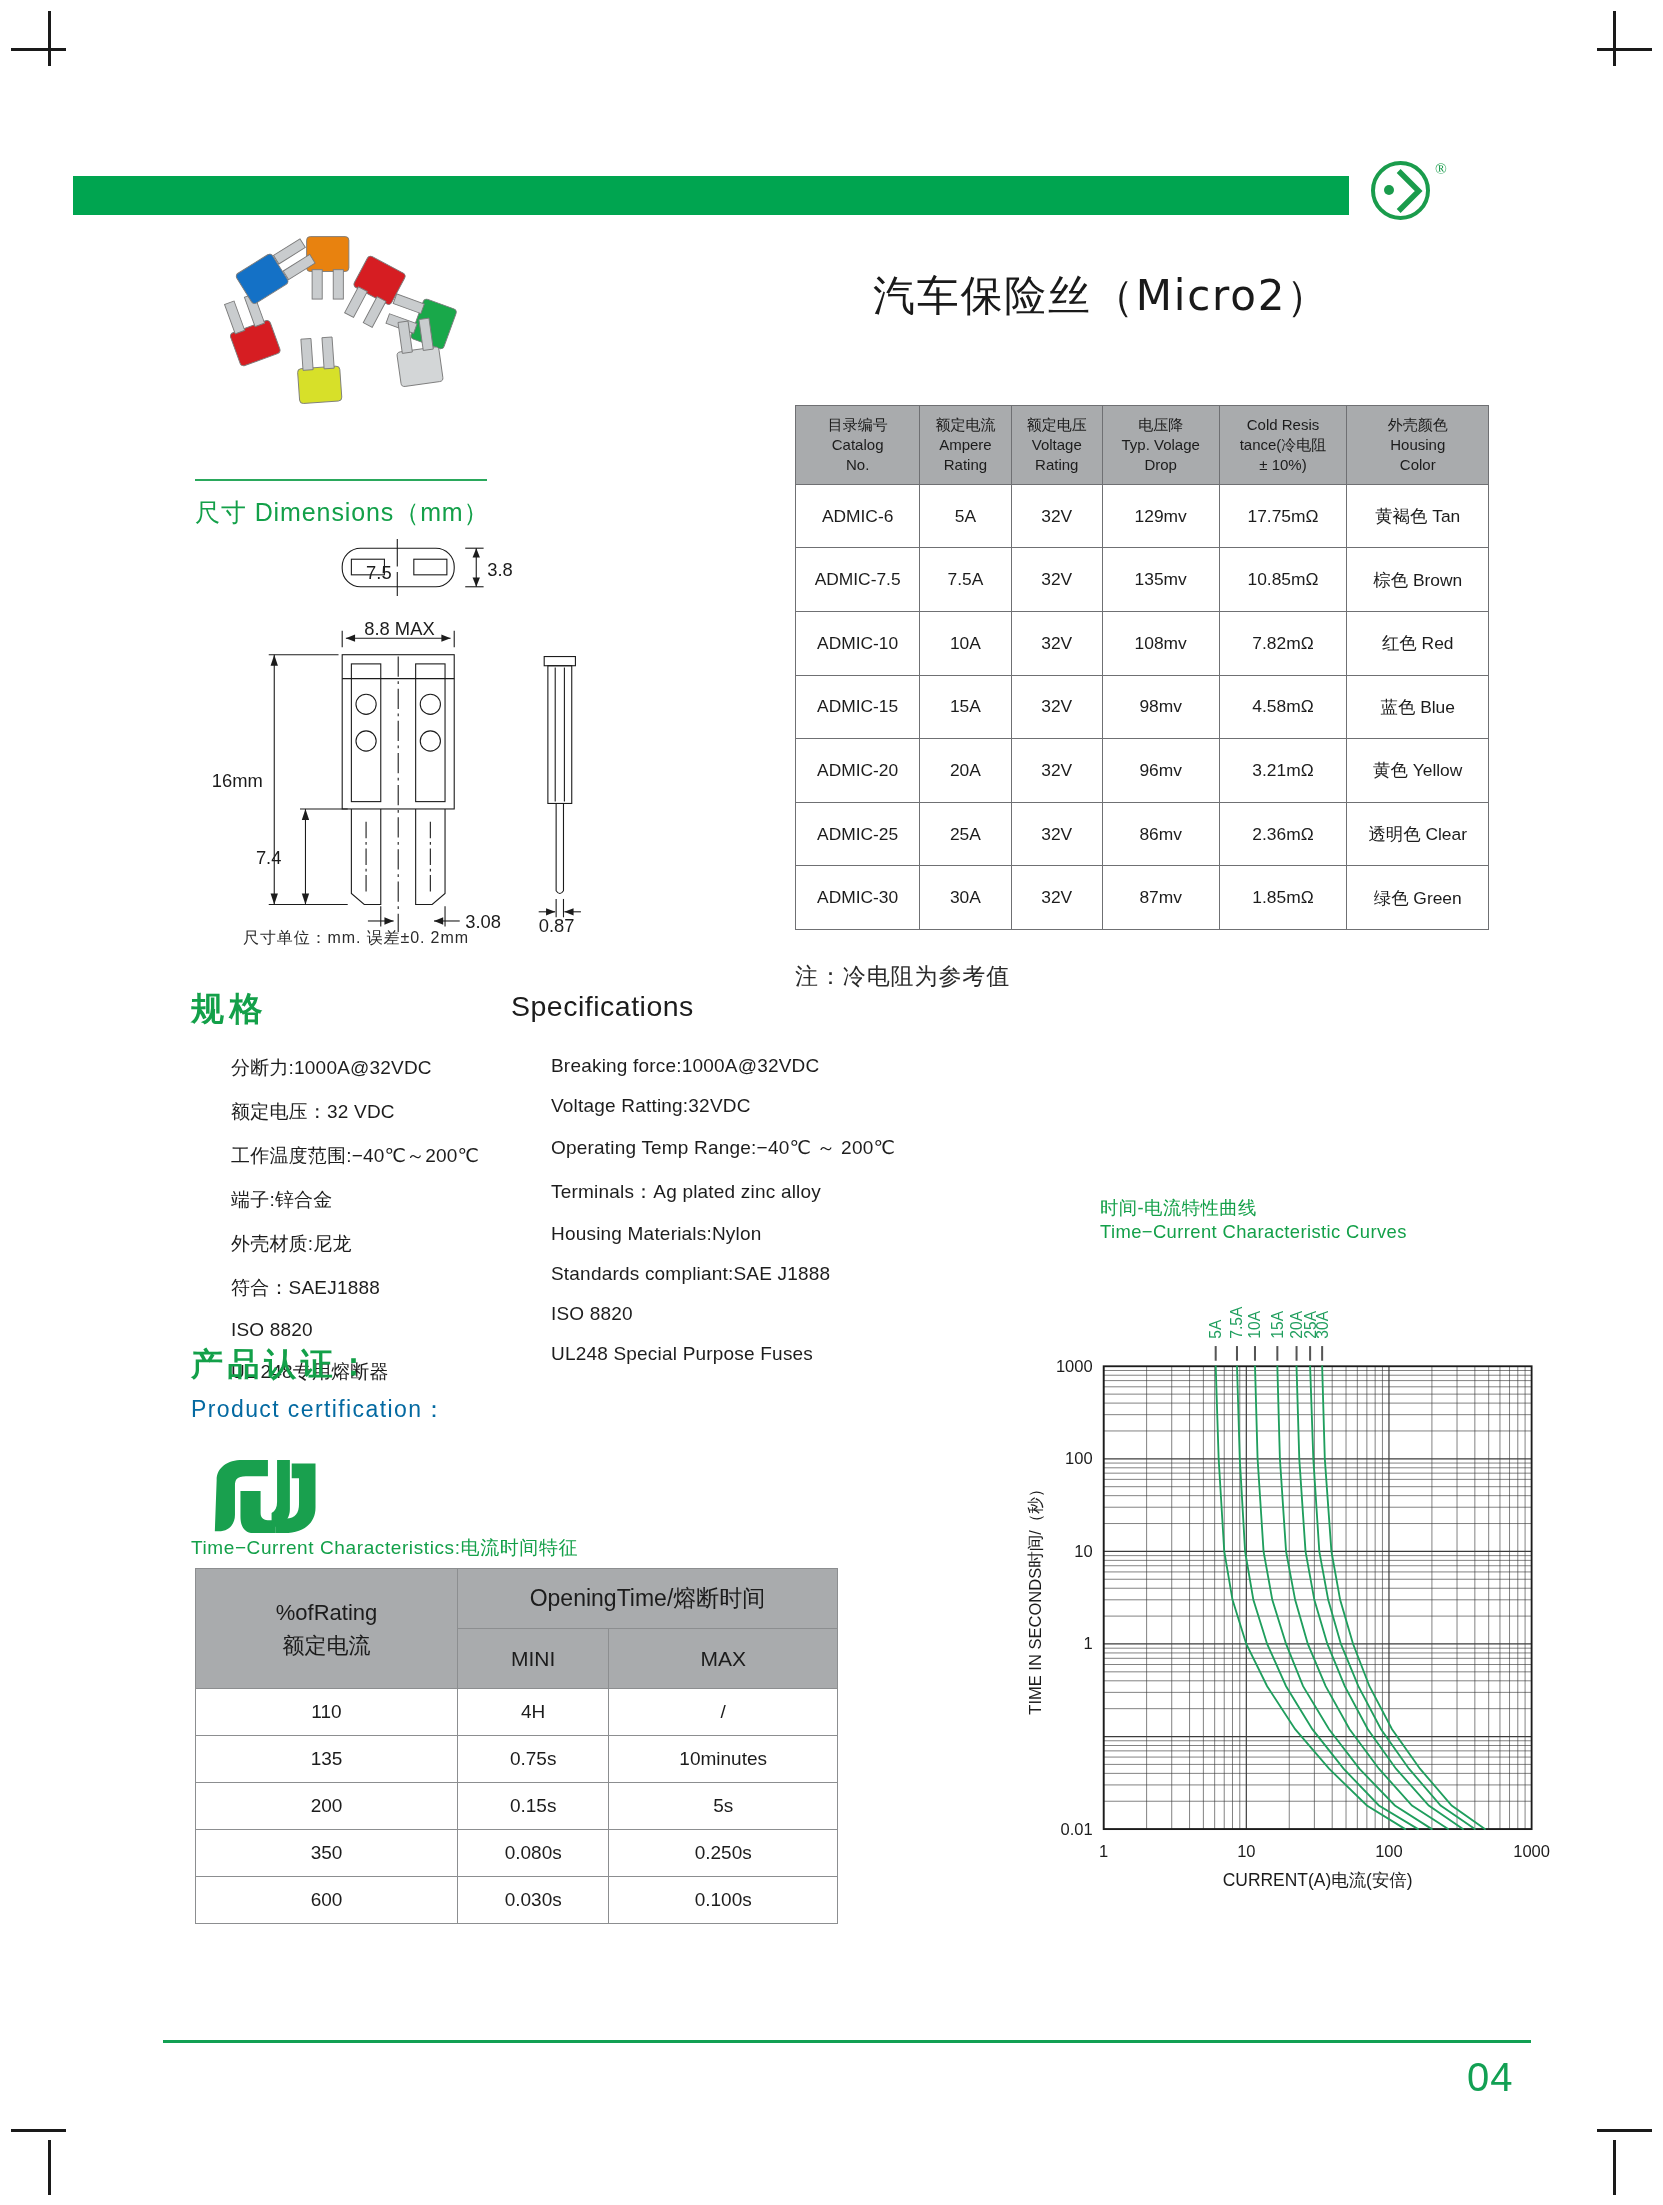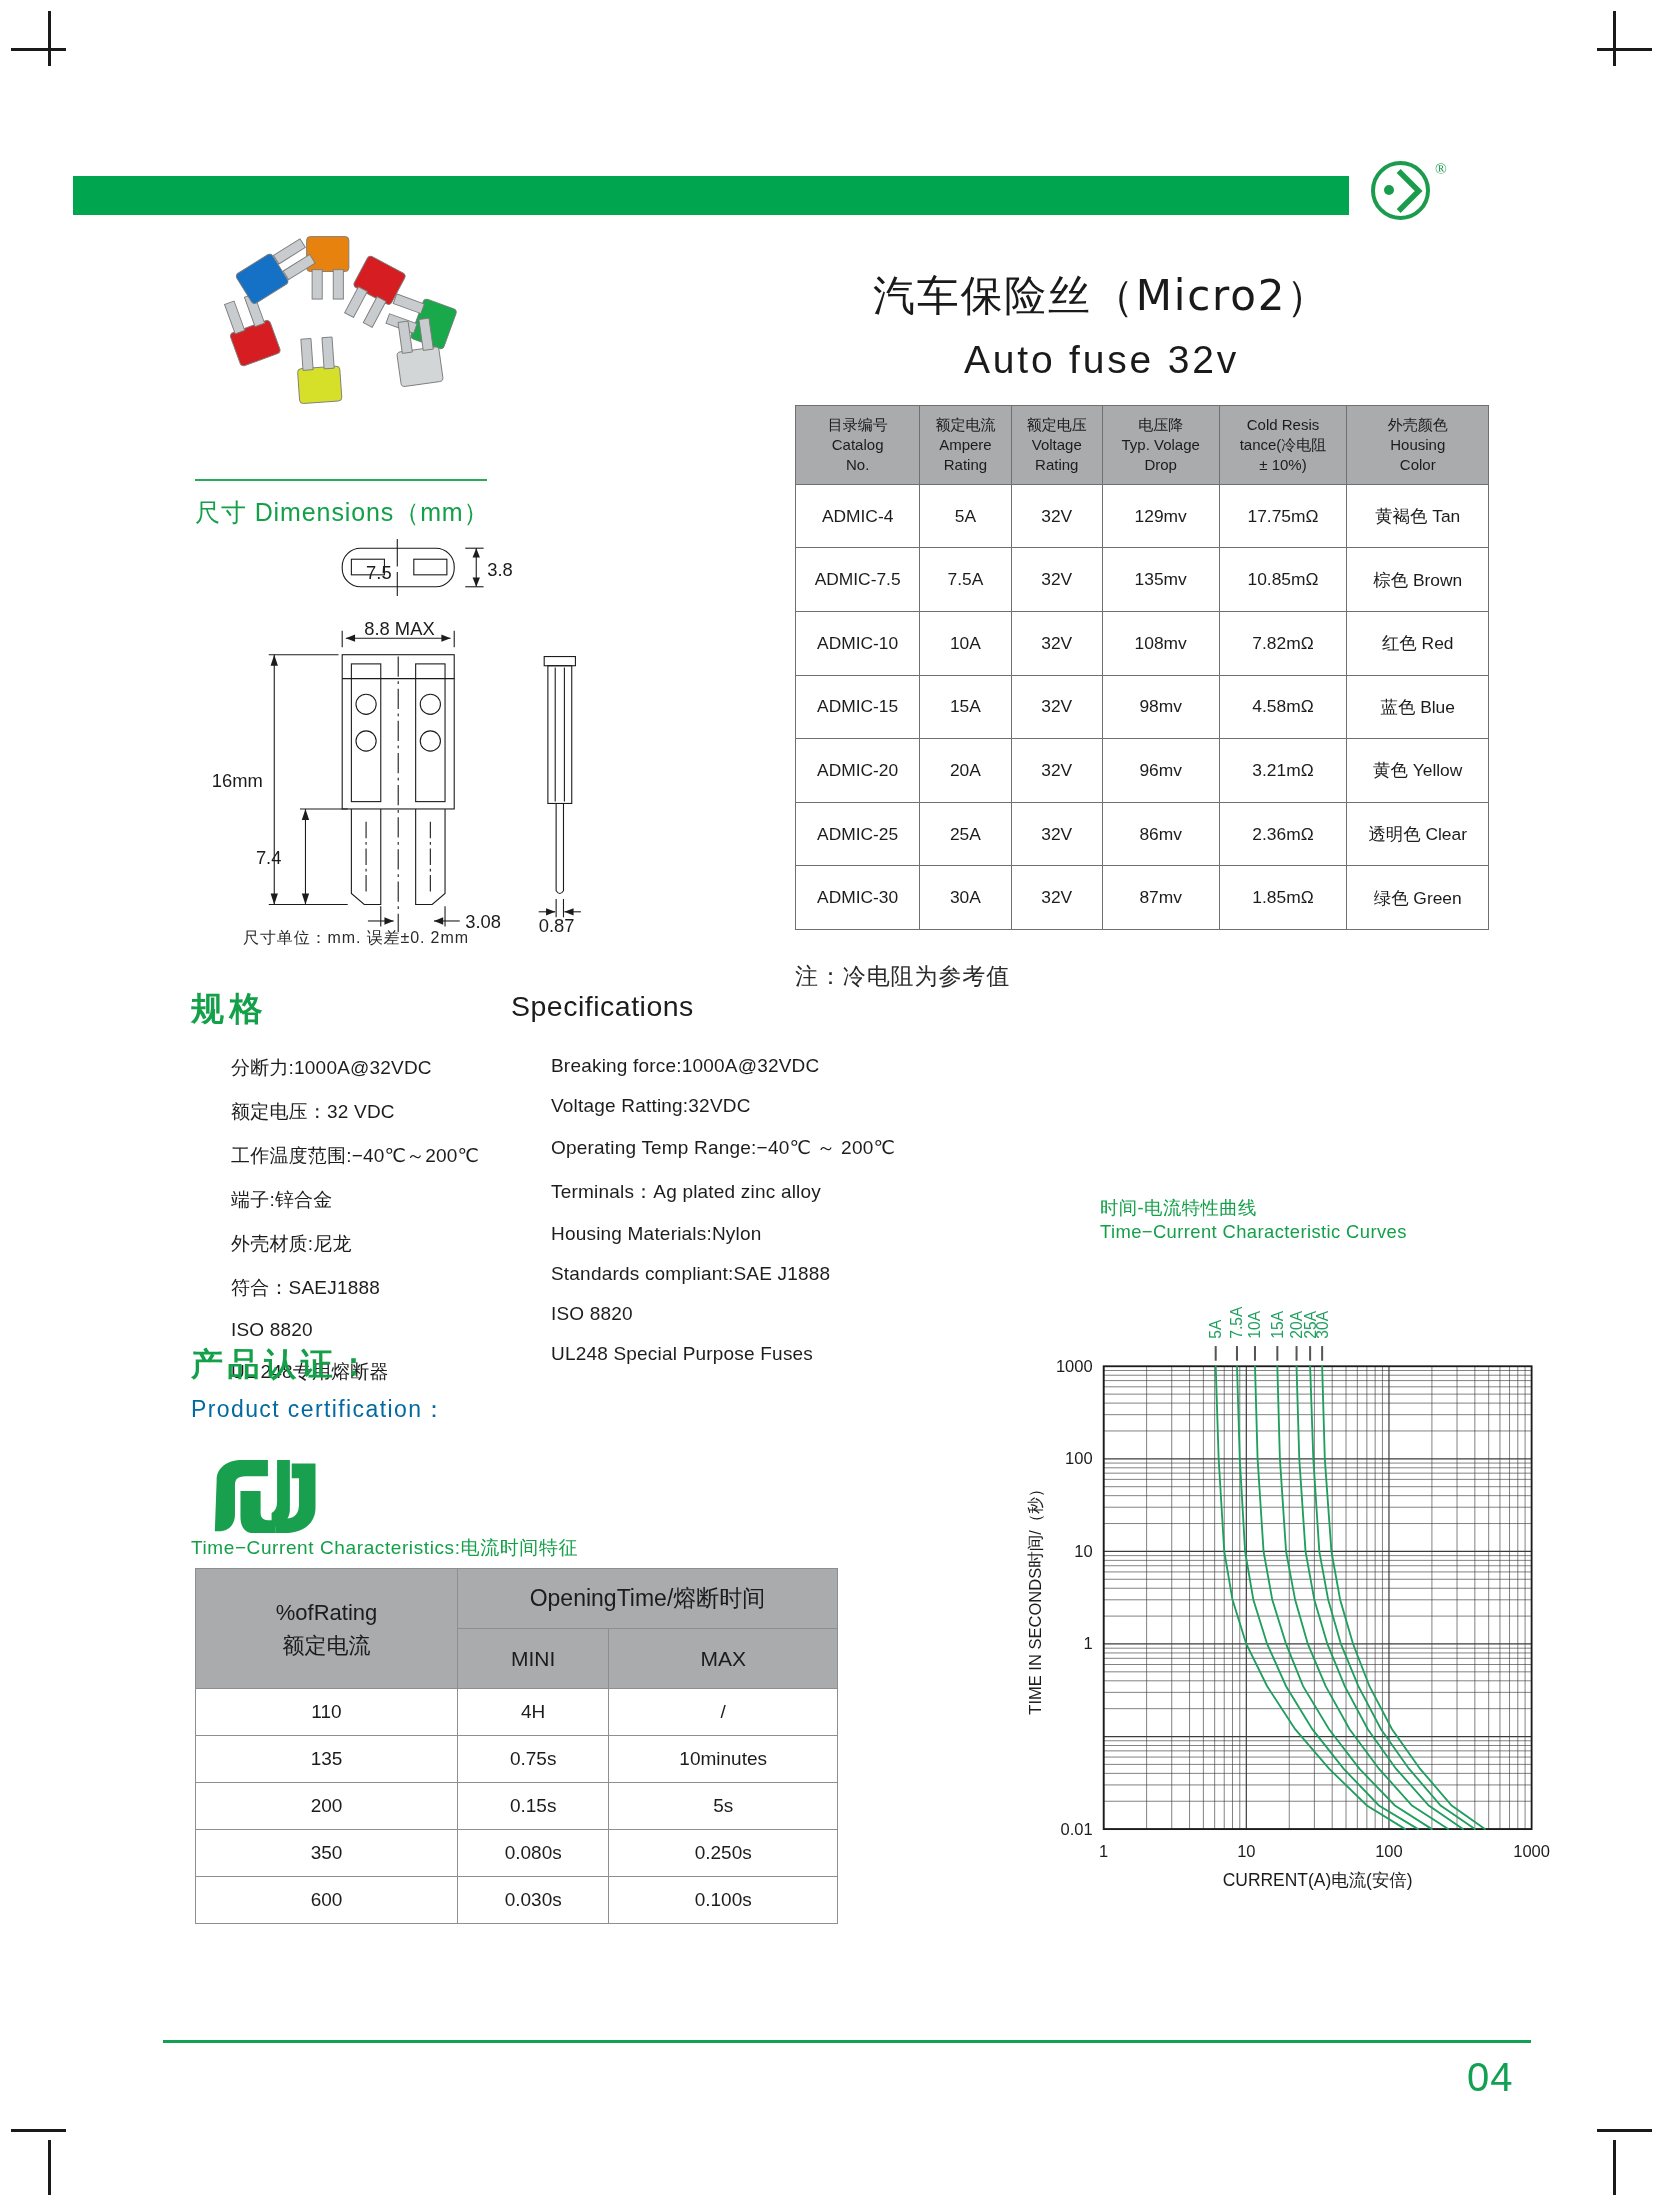--- a/index.html
+++ b/index.html
@@ -144,21 +144,20 @@
           <rect x="0" y="0" width="46" height="38" rx="4" fill="#1471c6"></rect>
           <rect x="47" y="4" width="34" height="11" fill="#c9ccce"></rect>
           <rect x="47" y="24" width="34" height="11" fill="#c9ccce"></rect>
         </g>
       </g>
     </svg>
   </div>
   <div class="photo-rule"></div>
 
   <div class="title-cn">汽车保险丝（Micro2）</div>
-  <div class="title-en">Auto fuse 32v</div>
 
   <div class="dim-title">尺寸 Dimensions（mm）</div>
   <div class="dwg">
     <svg width="478" height="404" viewBox="0 0 520 440">
       <g stroke="#1c1c1c" fill="none" stroke-width="1.2">
 
         <rect x="172" y="22" width="122" height="42" rx="20"></rect>
         <rect x="182" y="34" width="36" height="17"></rect>
         <rect x="250" y="34" width="36" height="17"></rect>
         <line x1="232" y1="12" x2="232" y2="42"></line>
@@ -265,21 +264,21 @@
           </th>
           <th>
             <div>外壳颜色</div>
             <div>Housing</div>
             <div>Color</div>
           </th>
         </tr>
       </thead>
     <tbody id="spec-body">
         <tr>
-          <td>ADMIC-4</td>
+          <td>ADMIC-6</td>
           <td>5A</td>
           <td>32V</td>
           <td>129mv</td>
           <td>17.75mΩ</td>
           <td>黄褐色 Tan</td>
         </tr>
         <tr>
           <td>ADMIC-7.5</td>
           <td>7.5A</td>
           <td>32V</td>

